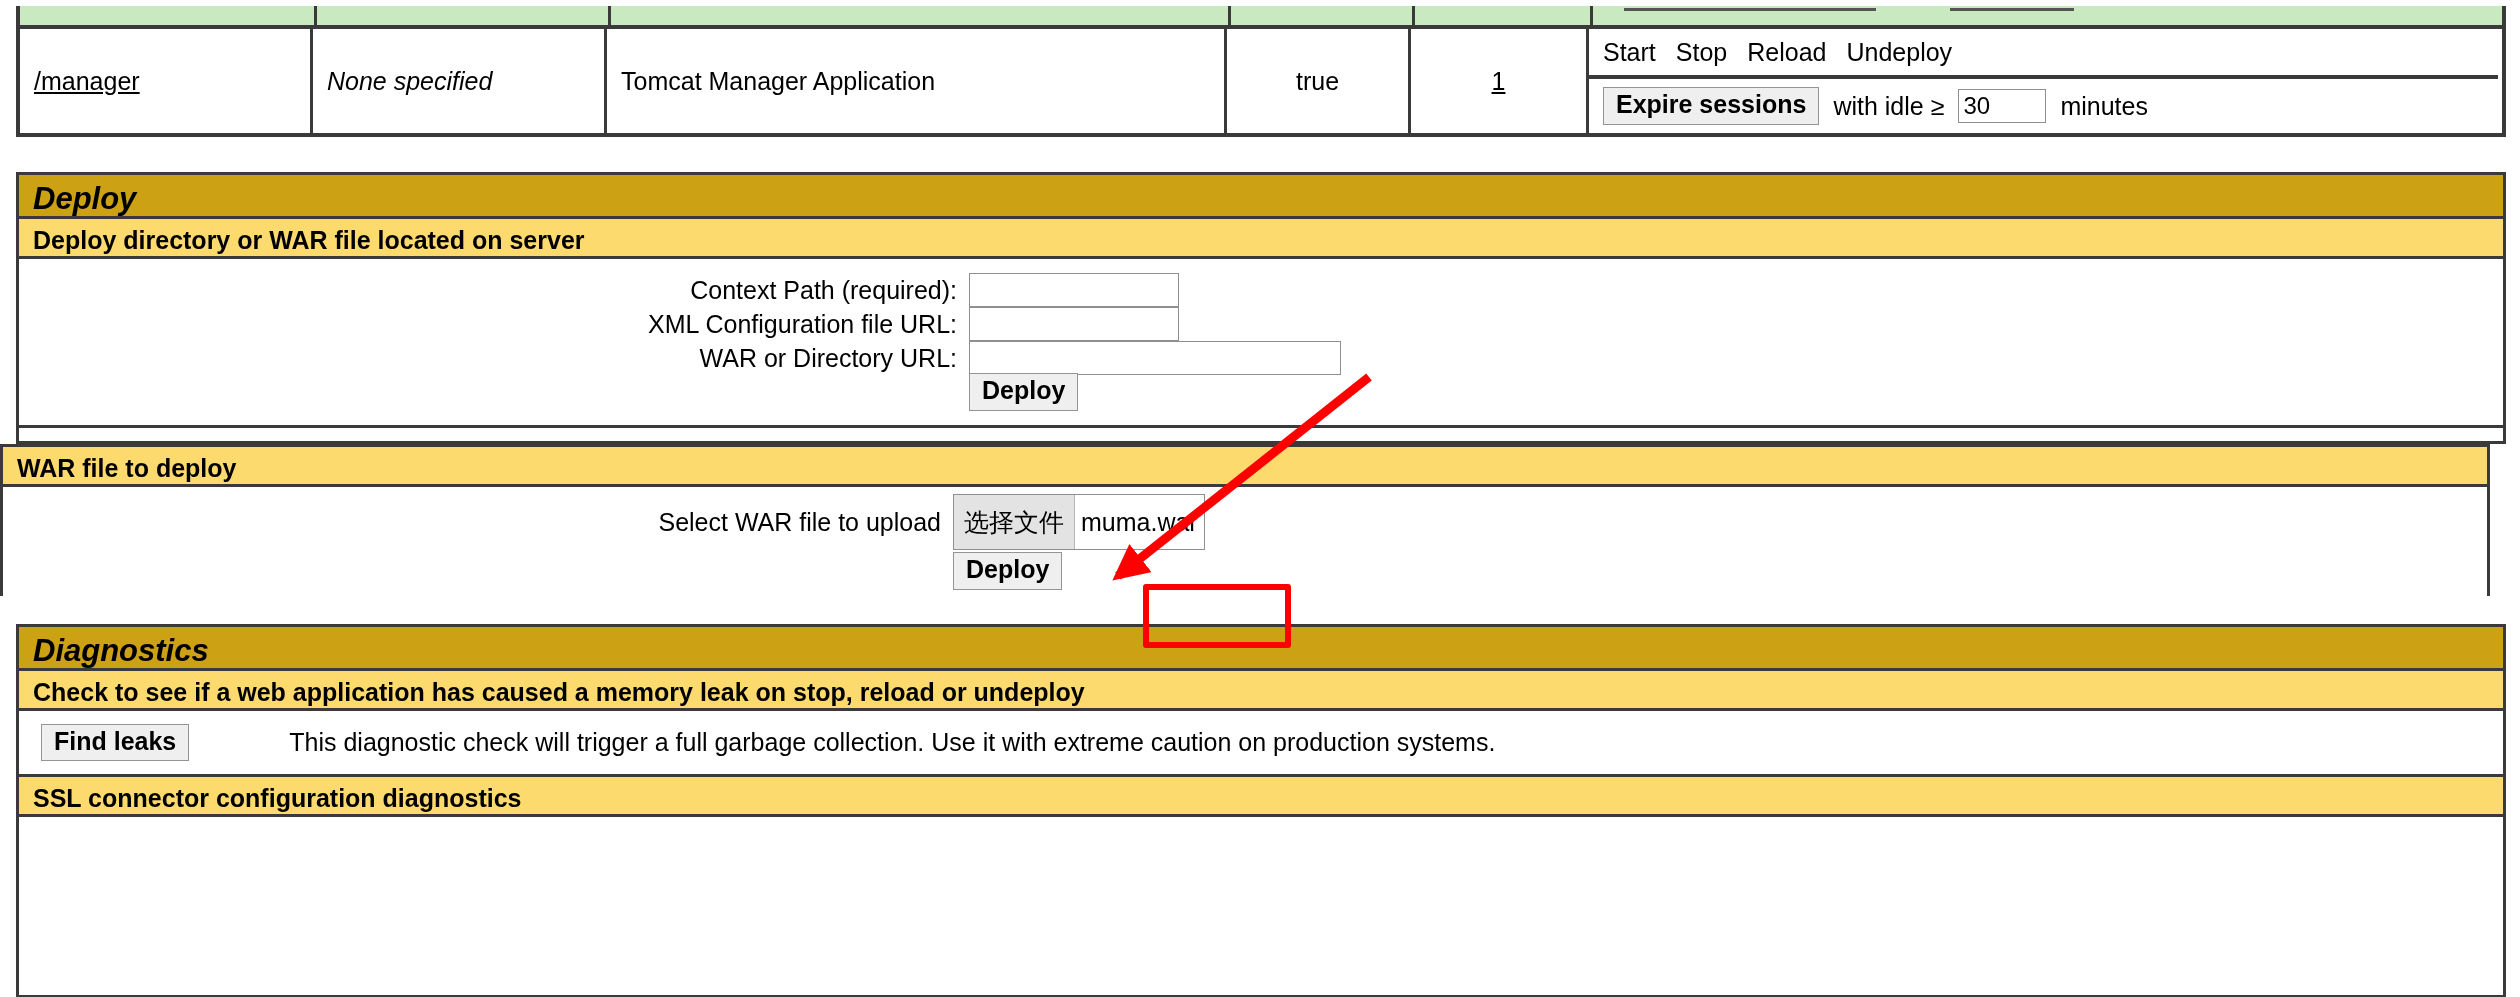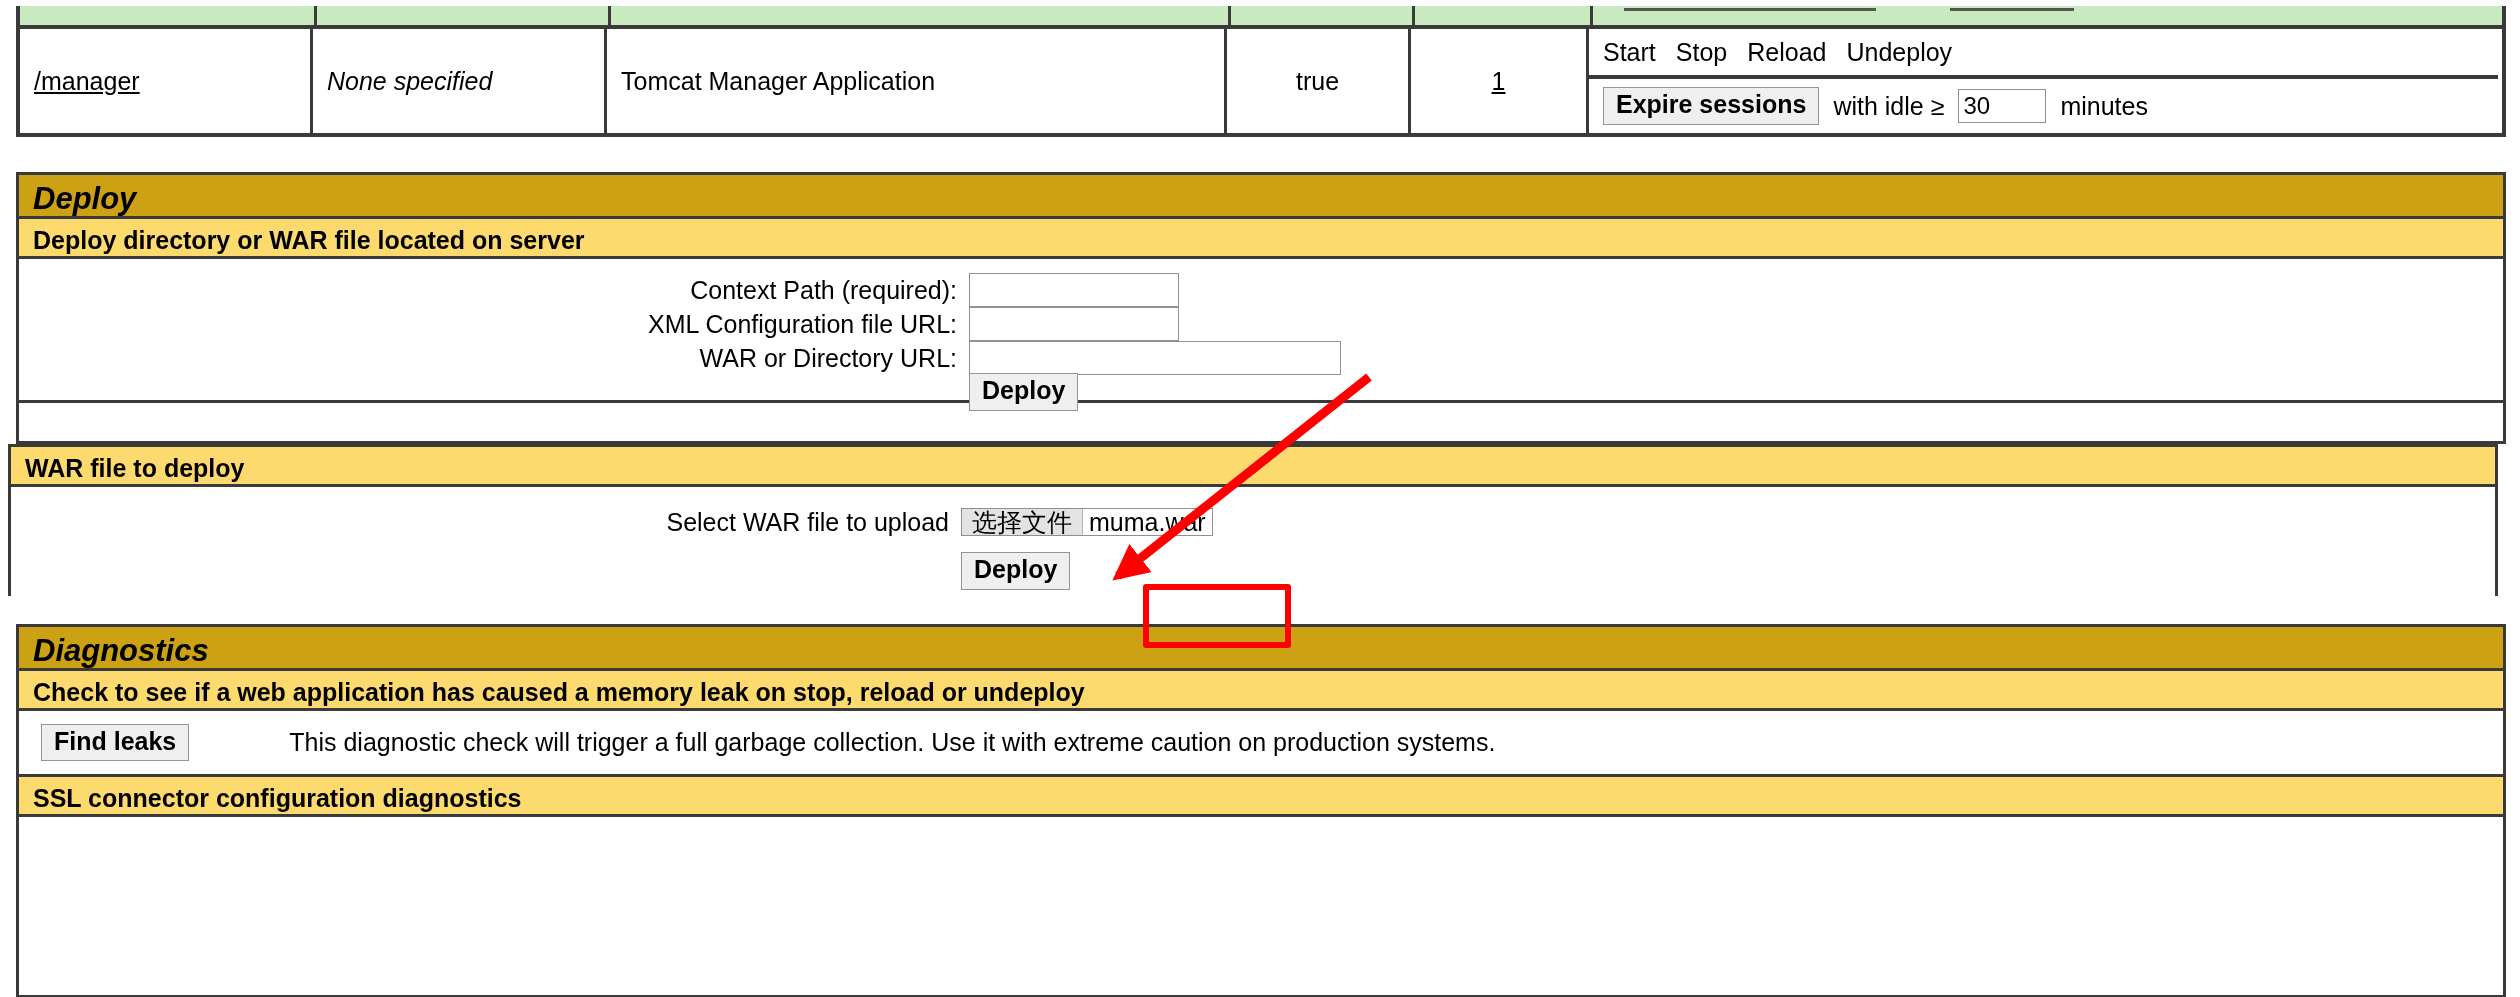--- a/index.html
+++ b/index.html
@@ -154,21 +154,21 @@
   
   #deploy-panel {
     position: absolute;
     left: 16px; top: 172px;
     width: 2490px;
     height: 272px;
   }
   #deploy-dark { height: 44px; }
   #deploy-sub1 { height: 40px; }
   #deploy-form {
-    height: 144px;
+    height: 169px;
     position: relative;
     border-bottom: 3px solid #3a3a3a;
     box-sizing: border-box;
   }
   .form-line {
     position: absolute;
     left: 0; width: 1560px;
     height: 34px;
     display: flex;
     align-items: center;
@@ -177,33 +177,33 @@
     width: 950px;
     text-align: right;
     padding-right: 12px;
     font-size: 25px;
     box-sizing: border-box;
   }
 
   
   #war-panel {
     position: absolute;
-    left: 8px; top: 444px;
+    left: 0; top: 444px;
     width: 2490px;
     height: 152px;
   }
   #war-sub { height: 40px; }
   #war-body { height: 109px; position: relative; }
 
   .fileinput {
     display: inline-flex;
     align-items: stretch;
     border: 1px solid #8f8f8f;
     background: #ffffff;
-    height: 28px;
+    height: 56px;
     box-sizing: border-box;
   }
   .fileinput .choose {
     background: #e3e3e3;
     border-right: 1px solid #b5b5b5;
     display: flex; align-items: center;
     padding: 0 10px;
     font-size: 25px;
     white-space: nowrap;
   }

